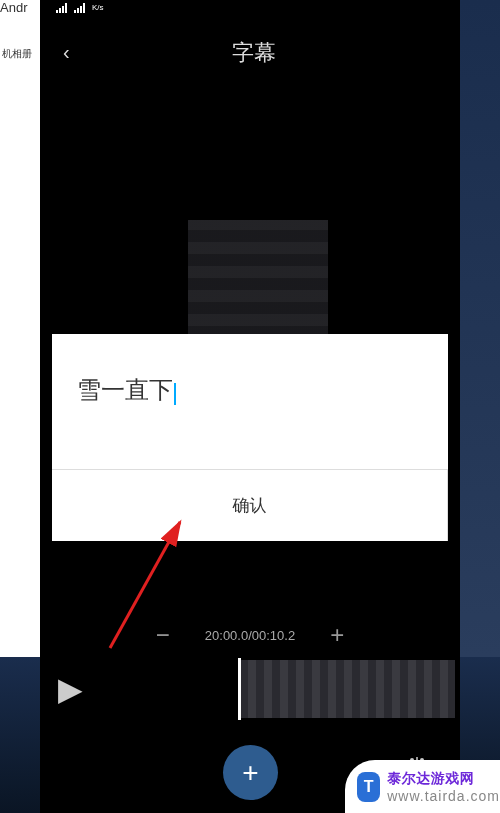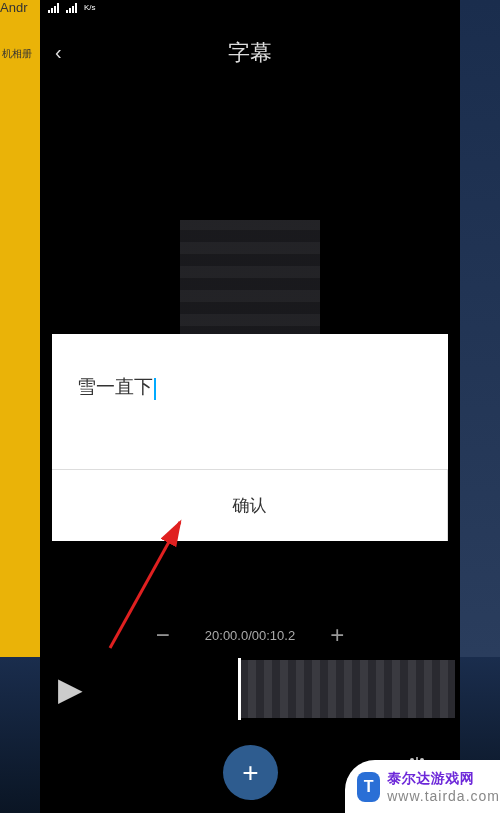--- a/index.html
+++ b/index.html
@@ -1,42 +1,42 @@
 <!DOCTYPE html>
 <html><head>
   <meta charset="utf-8">
   <style>
     * { margin: 0; padding: 0; box-sizing: border-box; }
     body { width: 500px; height: 813px; font-family: sans-serif; overflow: hidden; position: relative; background: #e8e8e8; }
     
-    .bg-left { position: absolute; left: 0; top: 0; width: 40px; height: 657px; background: #eab308; color: #333; font-size: 13px; padding-top: 45px; padding-left: 2px; }
+    .bg-left { position: absolute; left: 0; top: 0; width: 40px; height: 657px; background: #ffffff; color: #333; font-size: 13px; padding-top: 45px; padding-left: 2px; }
     .bg-left-text { writing-mode: horizontal-tb; font-size: 10px; font-family: Liberation Mono, monospace; }
     .bg-left-text2 { position: absolute; top: 0; left: 0; font-size: 13px; color: #333; }
     .bg-right { position: absolute; right: 0; top: 0; width: 40px; height: 657px; background: linear-gradient(180deg, #1a2d4d 0%, #2a3d5d 100%); }
     .bg-bottom { position: absolute; left: 0; bottom: 0; width: 500px; height: 156px; background: linear-gradient(180deg, #1a2d4d 0%, #0a1524 100%); }
     
-    .phone-screen { position: absolute; left: 40px; top: 0; width: 420px; height: 813px; background: #000; }
+    .phone-screen { position: absolute; left: 40px; top: 0; width: 420px; height: 813px; background: #000; padding-left: 8px; }
     
     .status-bar { height: 15px; display: flex; justify-content: space-between; align-items: center; padding: 0 8px; color: #fff; font-size: 10px; }
     .status-left { display: flex; gap: 4px; align-items: center; }
     .status-right { display: flex; gap: 4px; align-items: center; }
     .signal-icon { width: 14px; height: 10px; display: inline-flex; align-items: flex-end; gap: 1px; }
     .signal-bar { width: 2px; background: #fff; }
     .signal-bar:nth-child(1) { height: 3px; } .signal-bar:nth-child(2) { height: 5px; } .signal-bar:nth-child(3) { height: 7px; } .signal-bar:nth-child(4) { height: 10px; }
     .ks { font-size: 8px; line-height: 1; }
     
     .title-bar { height: 75px; display: flex; align-items: center; justify-content: center; color: #ddd; font-size: 22px; position: relative; }
     .back-arrow { position: absolute; left: 15px; color: #ddd; font-size: 20px; }
     
     .video-area { height: 385px; position: relative; background: #000; }
     .building-bg { position: absolute; top: 130px; left: 140px; width: 140px; height: 250px; background: repeating-linear-gradient(0deg, #3a3a40 0px, #3a3a40 12px, #2a2a30 12px, #2a2a30 24px); opacity: 0.6; }
     
     .dialog { position: absolute; top: 334px; left: 52px; width: 396px; height: 207px; background: #fff; display: flex; flex-direction: column; z-index: 10; }
     .dialog-input-area { flex: 1; padding: 40px 25px 10px; }
-    .input-text { font-size: 19px; color: #333; position: relative; display: inline-block; }
+    .input-text { font-size: 24px; color: #333; position: relative; display: inline-block; }
     .cursor { display: inline-block; width: 1.5px; height: 22px; background: #00aaff; vertical-align: middle; margin-left: 1px; }
     .dialog-buttons { display: flex; border-top: 1px solid #ddd; height: 72px; }
     .dialog-btn { flex: 1; display: flex; align-items: center; justify-content: center; font-size: 17px; color: #333; cursor: pointer; }
     .dialog-btn:first-child { border-right: 1px solid #ddd; }
     
     .arrow-annotation { position: absolute; top: 510px; left: 105px; width: 85px; height: 140px; z-index: 11; pointer-events: none; }
     
     .time-controls { position: absolute; top: 620px; left: 0; width: 420px; height: 30px; display: flex; align-items: center; justify-content: center; gap: 30px; color: #aaa; font-size: 13px; }
     .time-btn { font-size: 24px; color: #999; width: 24px; text-align: center; cursor: pointer; }
     

